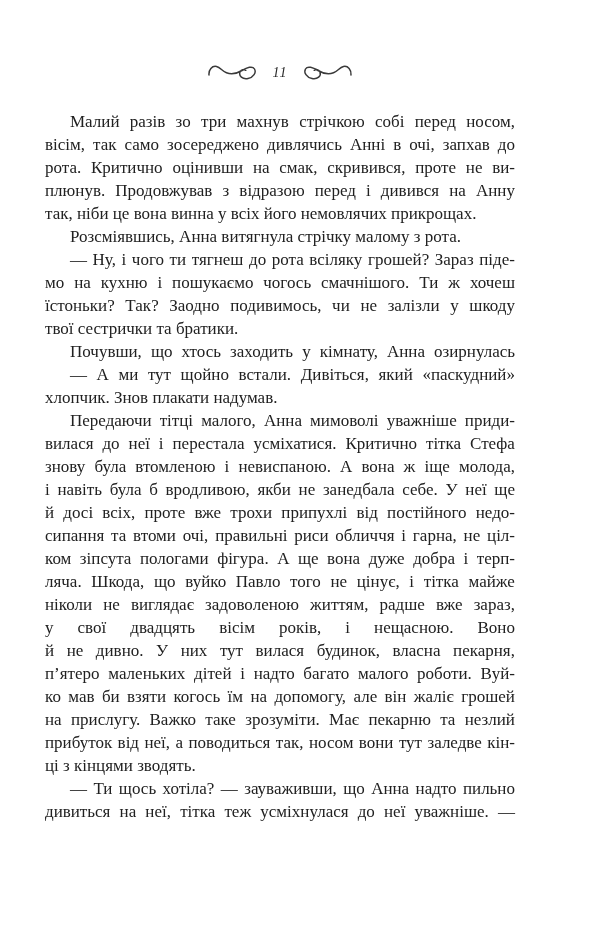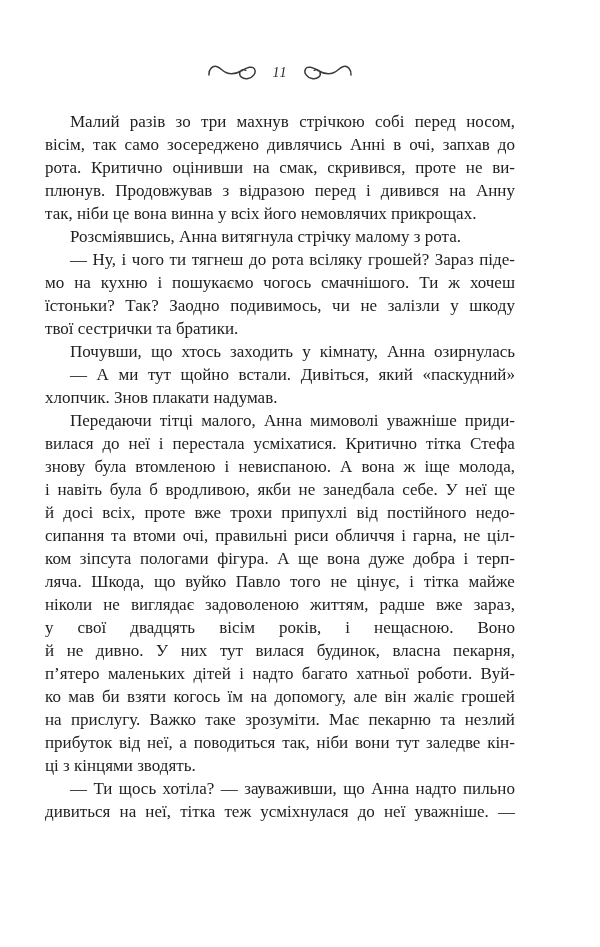--- a/index.html
+++ b/index.html
@@ -295,21 +295,21 @@
           <span>власна</span>
           <span>пекарня,</span>
         </div>
         <div class="line justify">
           <span>п’ятеро</span>
           <span>маленьких</span>
           <span>дітей</span>
           <span>і</span>
           <span>надто</span>
           <span>багато</span>
-          <span>хатньої</span>
+          <span>малого</span>
           <span>роботи.</span>
           <span>Вуй-</span>
         </div>
         <div class="line justify">
           <span>ко</span>
           <span>мав</span>
           <span>би</span>
           <span>взяти</span>
           <span>когось</span>
           <span>їм</span>
@@ -331,21 +331,21 @@
           <span>та</span>
           <span>незлий</span>
         </div>
         <div class="line justify">
           <span>прибуток</span>
           <span>від</span>
           <span>неї,</span>
           <span>а</span>
           <span>поводиться</span>
           <span>так,</span>
-          <span>ніби</span>
+          <span>носом</span>
           <span>вони</span>
           <span>тут</span>
           <span>заледве</span>
           <span>кін-</span>
         </div>
         <div class="line">ці з кінцями зводять.</div>
       </div>
       <div class="para">
         <div class="line justify indent">
           <span>—</span>

